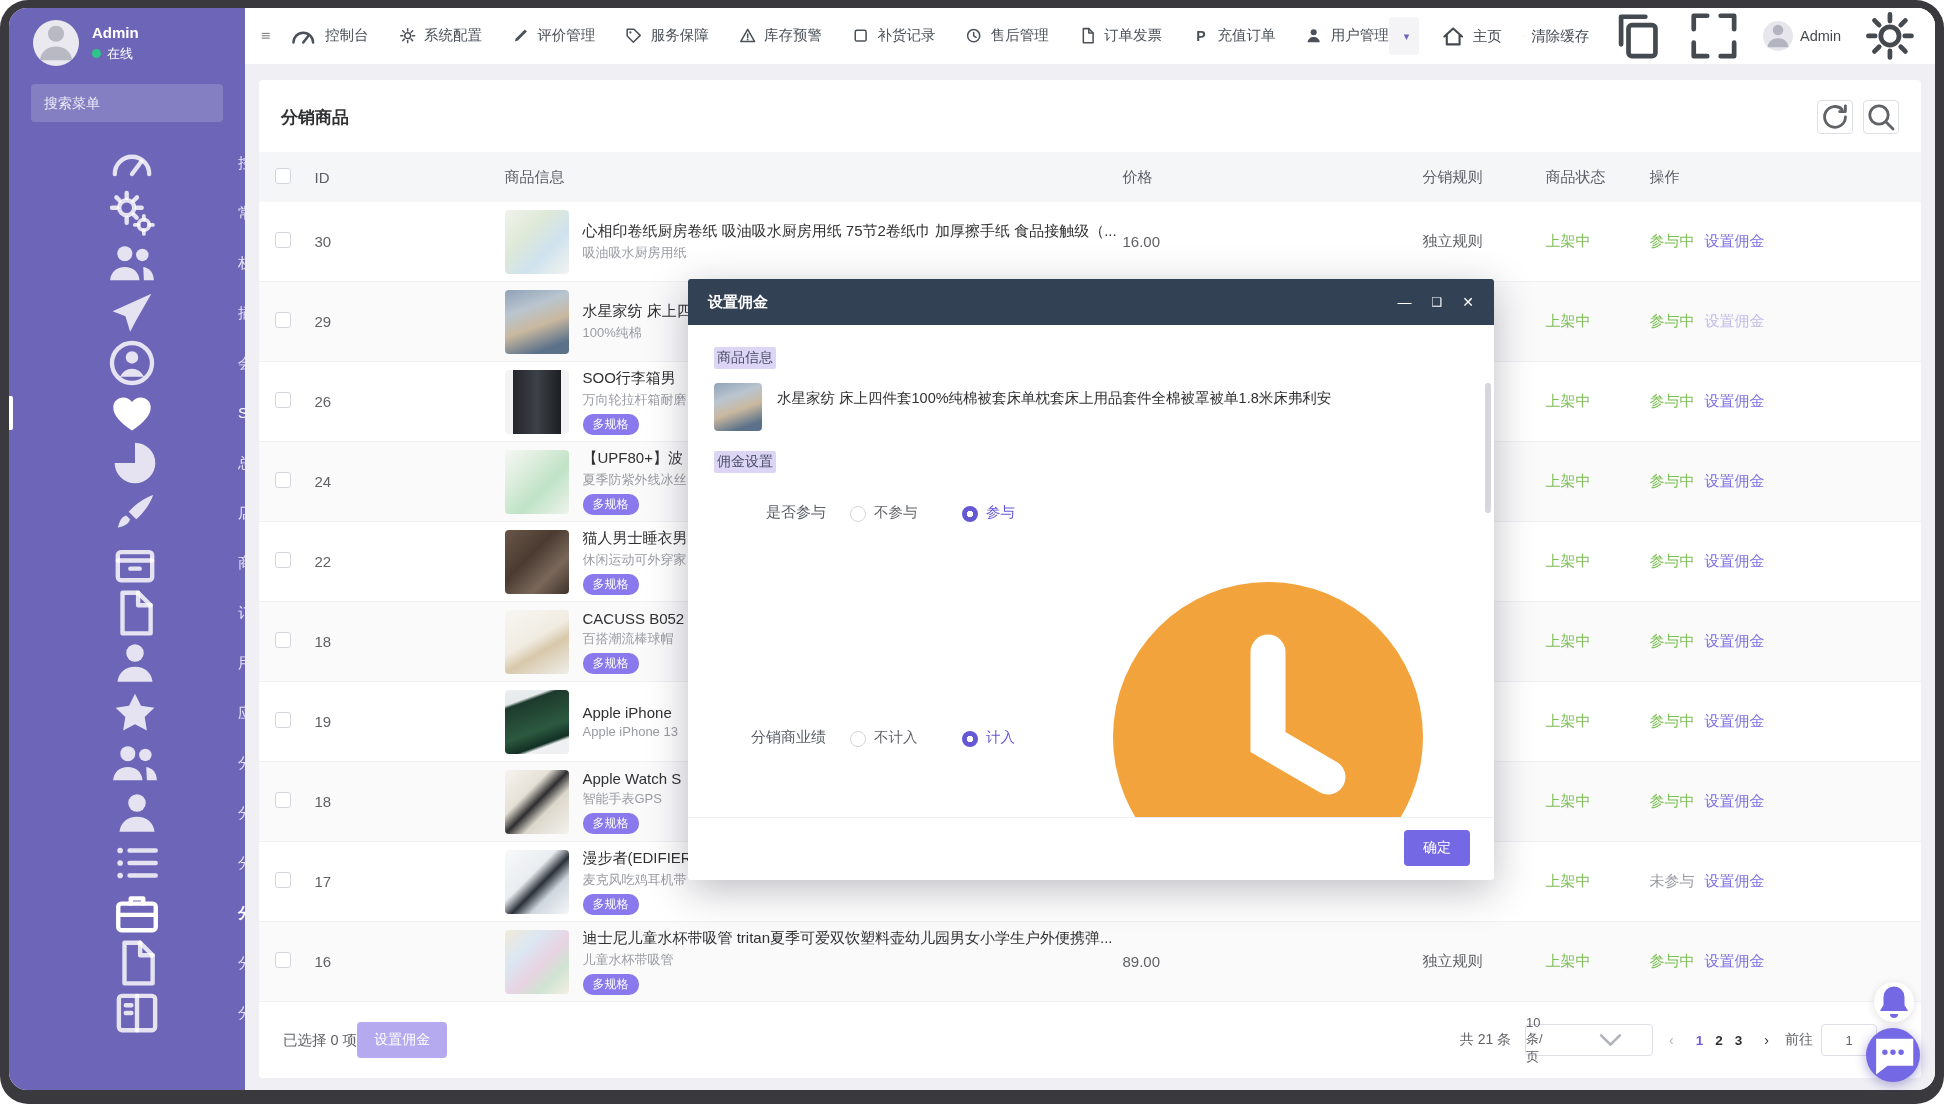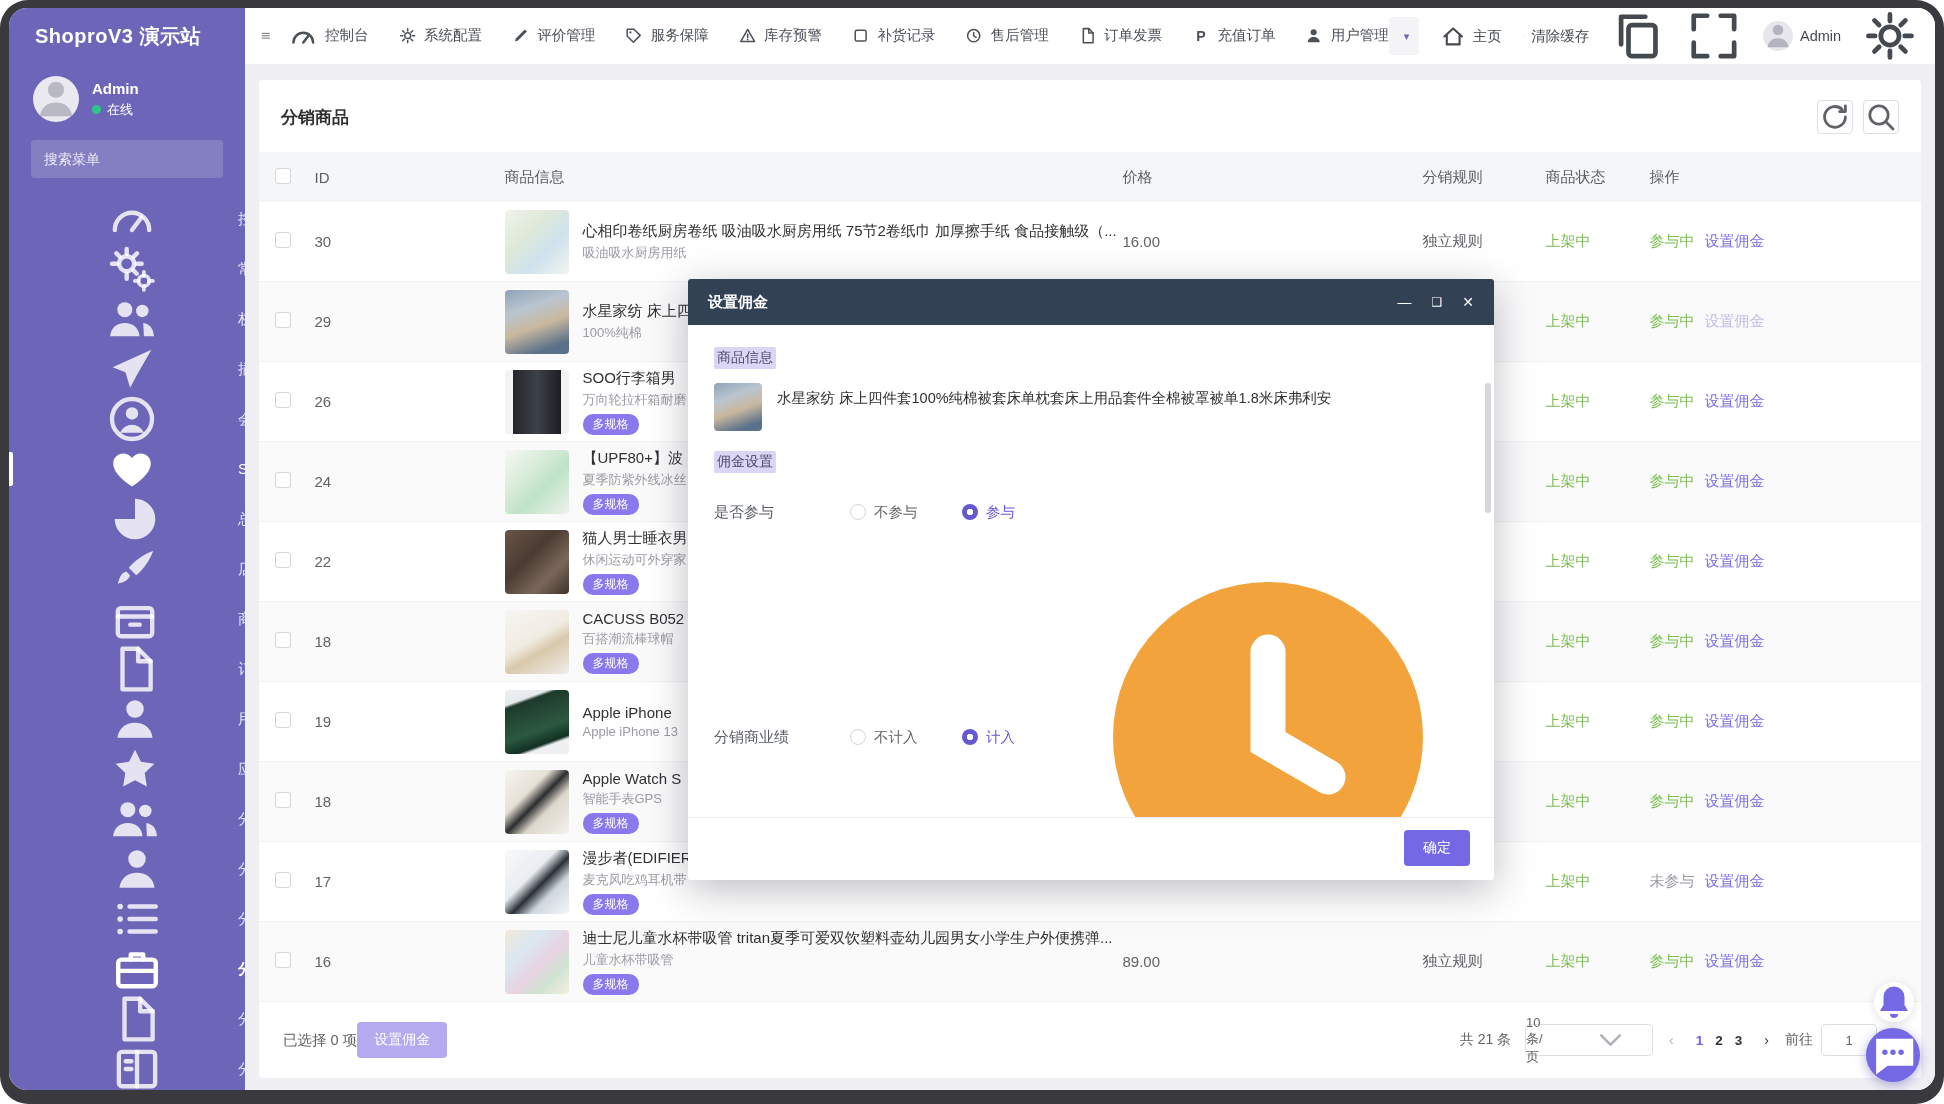--- a/index.html
+++ b/index.html
@@ -118,44 +118,43 @@
   .m-ctrls { margin-left:auto; display:flex; align-items:center; gap:20px; color:#fff; }
   .m-ctrl { cursor:pointer; font-size:14px; line-height:1; }
   .m-ctrl.max { font-size:12px; }
   .m-body { flex:1; padding:22px 26px 6px 26px; position:relative; overflow:hidden; }
   .m-scrollbar { position:absolute; right:3px; top:58px; width:6px; height:130px; background:#d6d6dd; border-radius:3px; }
   .sec-label { display:inline-block; background:#dcd5f6; color:#4a4d66; font-size:14px; padding:2px 3px; border-radius:2px; margin-bottom:14px; }
   .m-product { display:flex; align-items:flex-start; gap:15px; margin-bottom:20px; }
   .m-thumb { width:48px; height:48px; border-radius:4px; flex-shrink:0; }
   .m-ptitle { font-size:14.5px; color:#303133; padding-top:6px; }
   .form-row { display:flex; align-items:center; min-height:50px; }
-  .f-label { width:112px; text-align:left; font-size:15px; color:#5a5e66; flex-shrink:0; }
+  .f-label { width:112px; text-align:right; font-size:15px; color:#5a5e66; flex-shrink:0; }
   .f-opts { display:flex; align-items:center; margin-left:24px; gap:0; }
-  .opt { display:flex; align-items:center; gap:8px; width:112px; font-size:14.5px; color:#606266; cursor:pointer; }
+  .opt { display:flex; align-items:flex-end; gap:8px; width:112px; font-size:14.5px; color:#606266; cursor:pointer; }
   .opt.checked { color:#6558d3; }
   .radio { width:16px; height:16px; border-radius:50%; border:1px solid #d4d6dc; background:#fff; flex-shrink:0; }
   .radio.checked { border:none; background:radial-gradient(circle,#ffffff 0 3px,#6558d3 3.5px); }
   .help-ic { width:17px; height:17px; margin-left:-6px; }
   .m-foot { border-top:1px solid #ebeef5; padding:12px 24px 14px 24px; display:flex; flex-shrink:0; }
   .confirm-btn { margin-left:auto; background:#7468e4; color:#fff; border:none; font-size:14px; padding:9px 19px; border-radius:4px; font-family:inherit; cursor:pointer; }
 
   
   .float-bell { position:absolute; right:30px; bottom:82px; width:40px; height:40px; border-radius:50%; background:#fff; box-shadow:0 2px 10px rgba(0,0,0,.12); display:flex; align-items:center; justify-content:center; color:#7468e4; cursor:pointer; z-index:30; }
   .float-bell svg { width:19px; height:19px; }
   .float-chat { position:absolute; right:24px; bottom:22px; width:54px; height:54px; border-radius:50%; background:#7468e4; box-shadow:0 3px 12px rgba(60,50,160,.4); display:flex; align-items:center; justify-content:center; color:#fff; cursor:pointer; z-index:30; }
   .float-chat svg { width:26px; height:26px; }
 </style>
 </head>
 <body>
 
 <div class="frame">
   <div class="app">
 
     <aside class="sidebar">
-      <div class="logo">ShoproV3 演示站</div>
       <div class="s-user">
         <div class="s-avatar">
             <span style="display: inline-flex; width: 100%; height: 100%;">
               <svg viewBox="0 0 16 16" fill="none" stroke="currentColor" stroke-width="1.4" stroke-linecap="round" stroke-linejoin="round" style="display:block;width:100%;height:100%">
                 <circle cx="8" cy="4.8" r="2.8" fill="currentColor" stroke="none"></circle>
                 <path d="M2.4 14c.3-3 2.6-4.8 5.6-4.8s5.3 1.8 5.6 4.8z" fill="currentColor" stroke="none"></path>
               </svg>
             </span>
           </div>
         <div>

